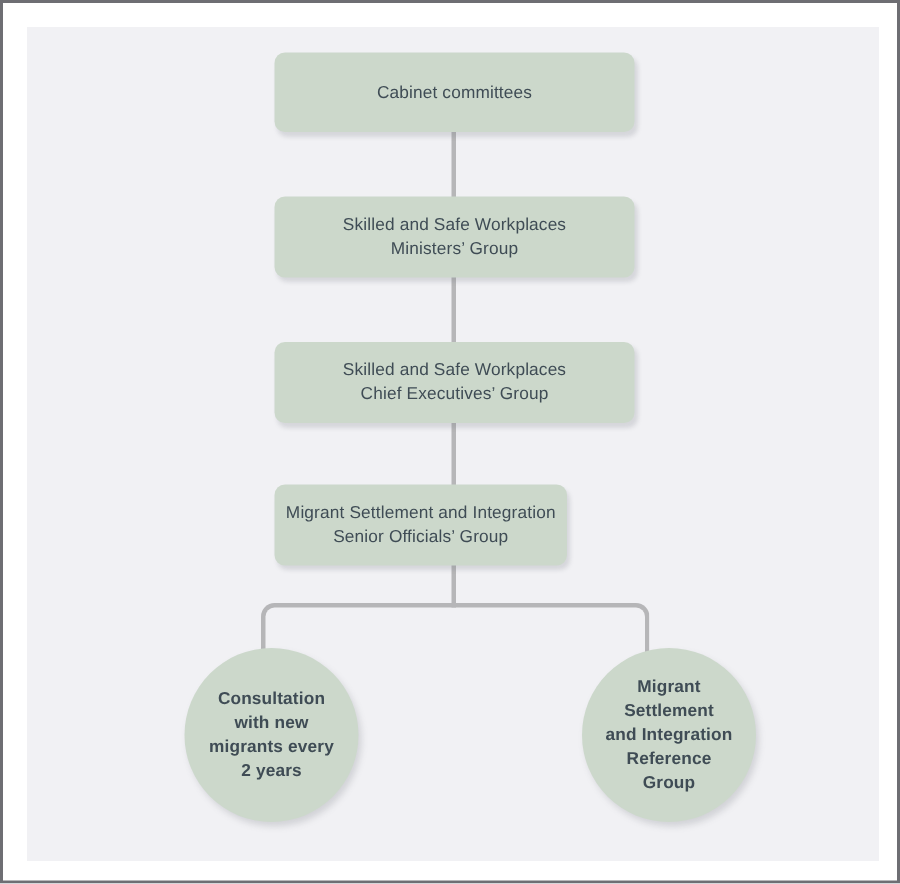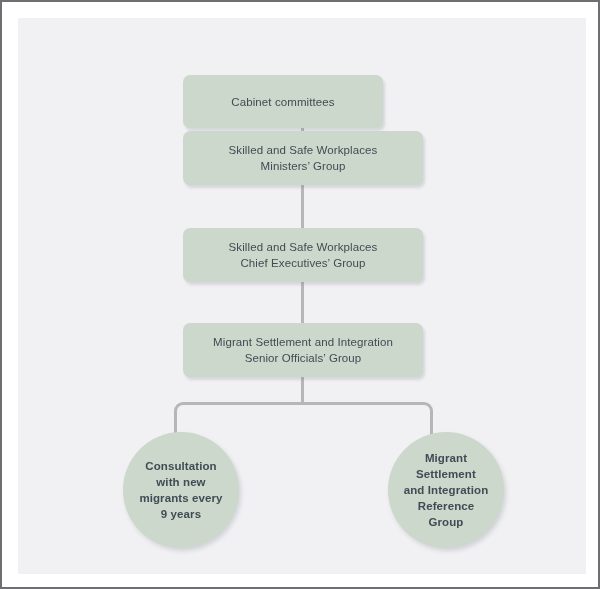--- a/index.html
+++ b/index.html
@@ -107,44 +107,44 @@
 
   <div id="canvas">
 
     <div class="connector-v z-under" style="left:299px; top:85px; height:46px;"></div>
     <div class="connector-v z-under" style="left:299px; top:182px; height:46px;"></div>
     <div class="connector-v z-under" style="left:299px; top:278px; height:46px;"></div>
     <div class="connector-v z-under" style="left:299px; top:373px; height:30px;"></div>
 
     <div class="bracket z-under" style="left:172px; top:400px; width:259px; height:34px;"></div>
 
-    <div class="node-box z-over" style="left:181px; top:33px; width:200px; height:53px;margin-top:40px;">
+    <div class="node-box z-over" style="left:181px; top:33px; width:240px; height:53px;">
       <span class="label">Cabinet committees</span>
     </div>
 
     <div class="node-box z-over" style="left:181px; top:129px; width:240px; height:54px;">
       <span class="label">Skilled and Safe Workplaces
 Ministers’ Group</span>
     </div>
 
     <div class="node-box z-over" style="left:181px; top:226px; width:240px; height:54px;">
       <span class="label">Skilled and Safe Workplaces
 Chief Executives’ Group</span>
     </div>
 
-    <div class="node-box z-over" style="left:181px; top:321px; width:240px; height:54px;">
+    <div class="node-box z-over" style="left:181px; top:321px; width:195px; height:54px;">
       <span class="label">Migrant Settlement and Integration
 Senior Officials’ Group</span>
     </div>
 
     <div class="node-circle z-over" style="left:121px; top:430px; width:116px; height:116px;">
       <span class="label">Consultation
 with new
 migrants every
-9 years</span>
+2 years</span>
     </div>
 
     <div class="node-circle z-over" style="left:386px; top:430px; width:116px; height:116px;">
       <span class="label">Migrant
 Settlement
 and Integration
 Reference
 Group</span>
     </div>
 

